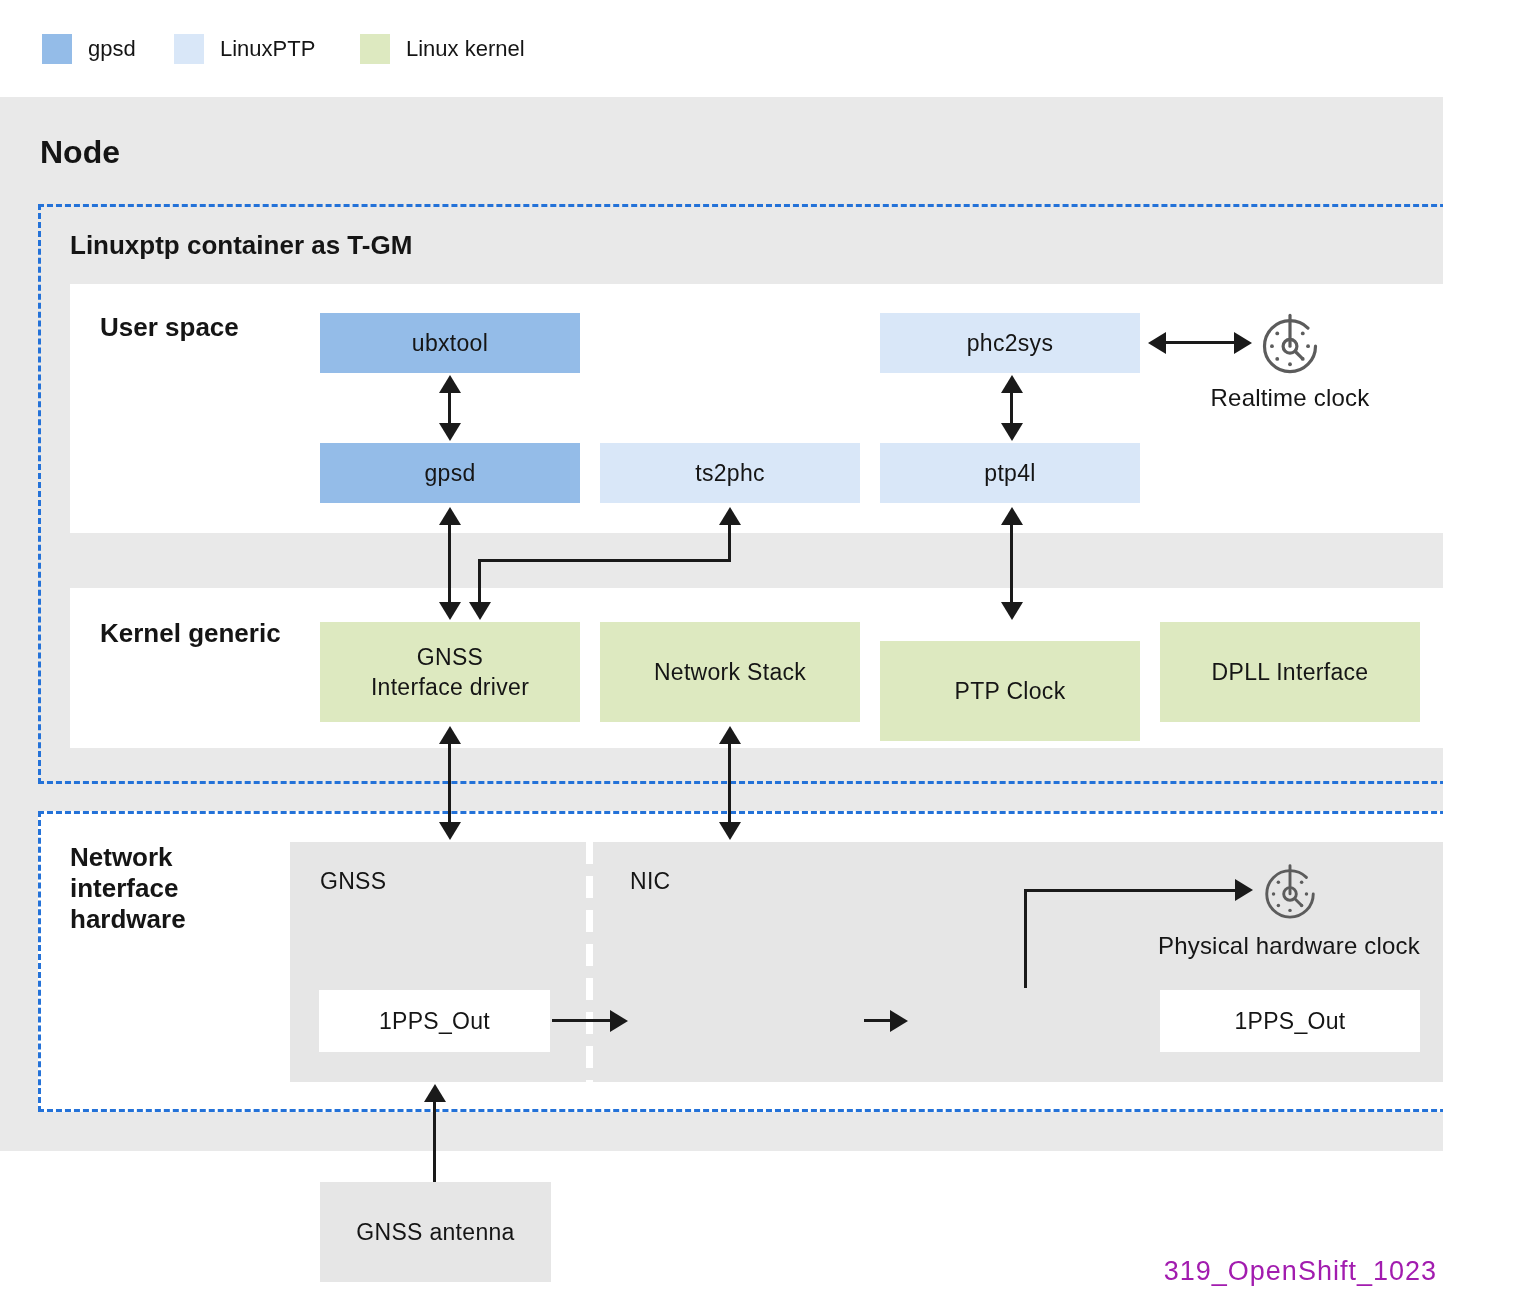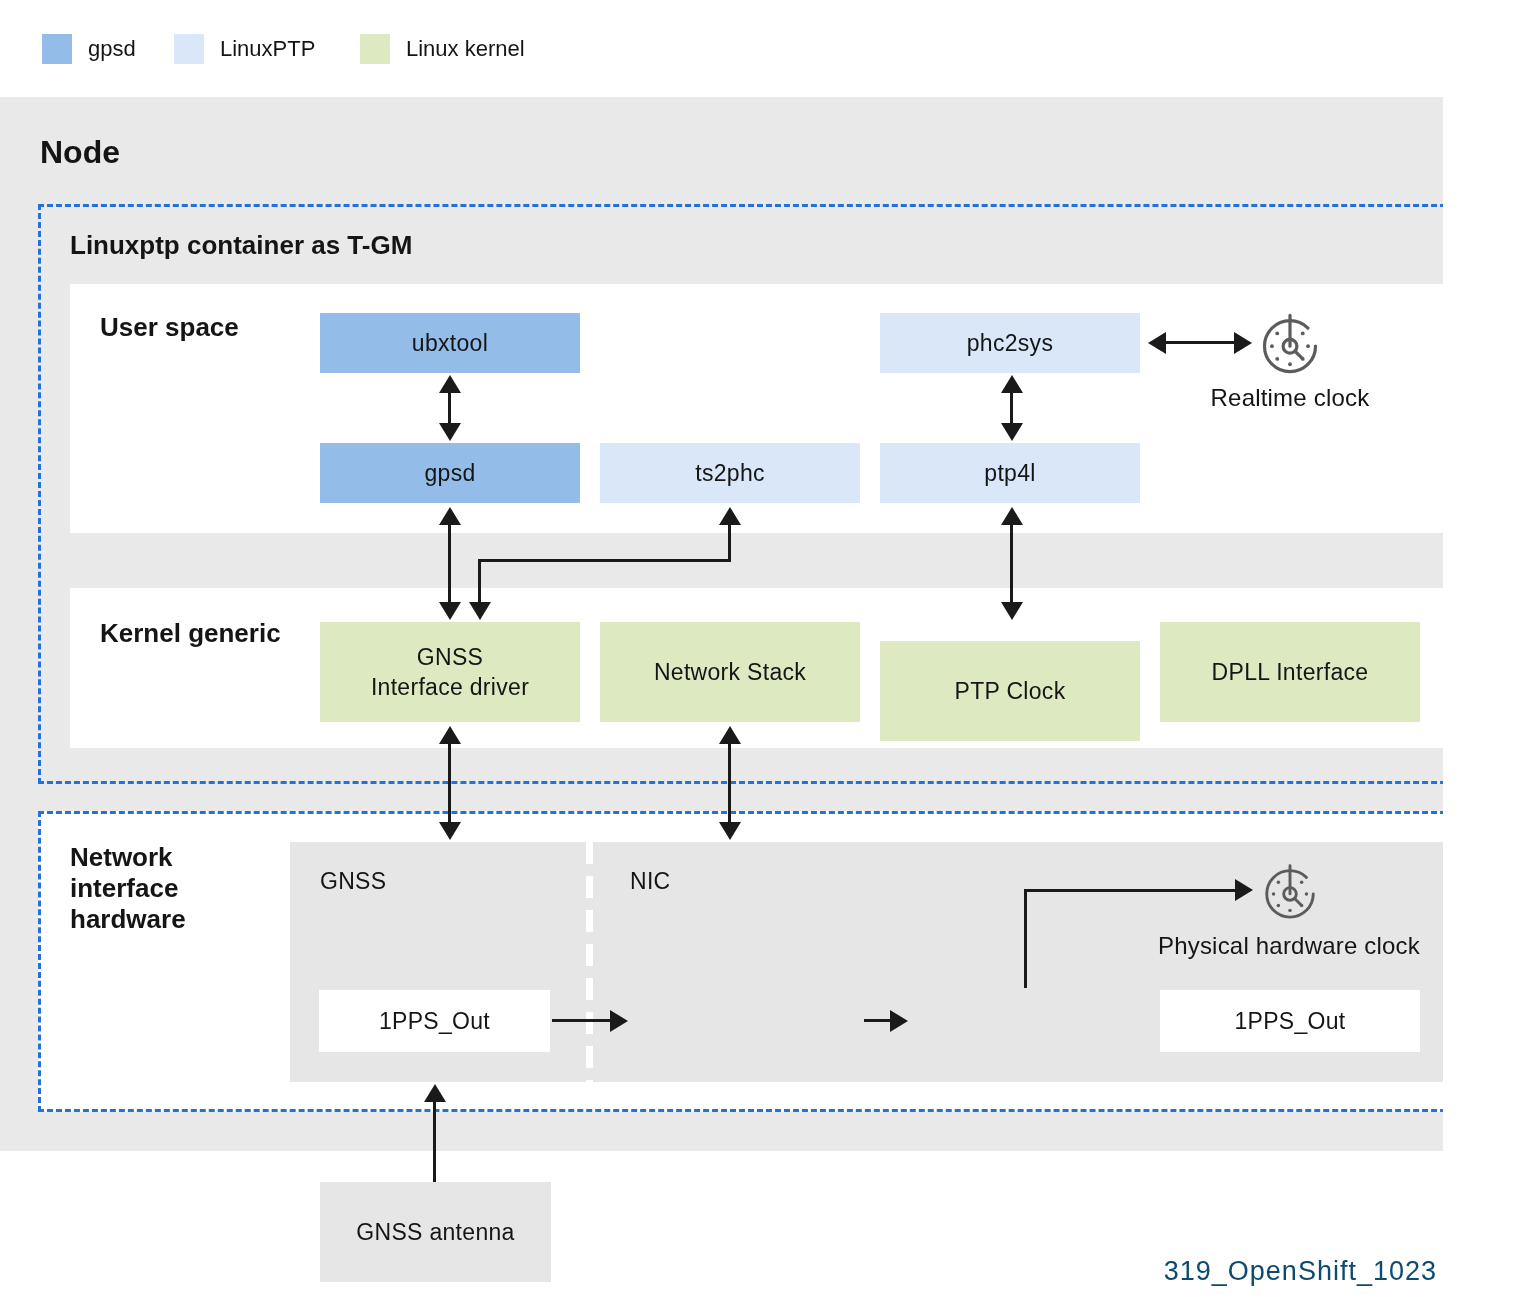--- a/index.html
+++ b/index.html
@@ -23,21 +23,21 @@
   .legend-item span.lg{font-size:22px;}
   .vline{position:absolute;width:3px;background:#1a1a1a;}
   .hline{position:absolute;height:3px;background:#1a1a1a;}
   .ah{position:absolute;width:0;height:0;}
   .ah-up{border-left:11px solid transparent;border-right:11px solid transparent;border-bottom:18px solid #1a1a1a;}
   .ah-down{border-left:11px solid transparent;border-right:11px solid transparent;border-top:18px solid #1a1a1a;}
   .ah-left{border-top:11px solid transparent;border-bottom:11px solid transparent;border-right:18px solid #1a1a1a;}
   .ah-right{border-top:11px solid transparent;border-bottom:11px solid transparent;border-left:18px solid #1a1a1a;}
   .divider{position:absolute;left:586px;top:842px;width:7px;height:240px;
            background:repeating-linear-gradient(to bottom,#ffffff 0 22px,transparent 22px 34px);}
-  .watermark{position:absolute;right:6px;top:1256px;font-size:27px;color:#0c4a6e;letter-spacing:1px;}
+  .watermark{position:absolute;right:6px;top:1256px;font-size:27px;color:#a21caf;letter-spacing:1px;}
 </style>
 </head>
 <body>
 
 <div class="stage">
 
   <div class="graybg"></div>
 
   <div class="legend-item" style="left:42px;">
     <span class="swatch c-gpsd"></span>

